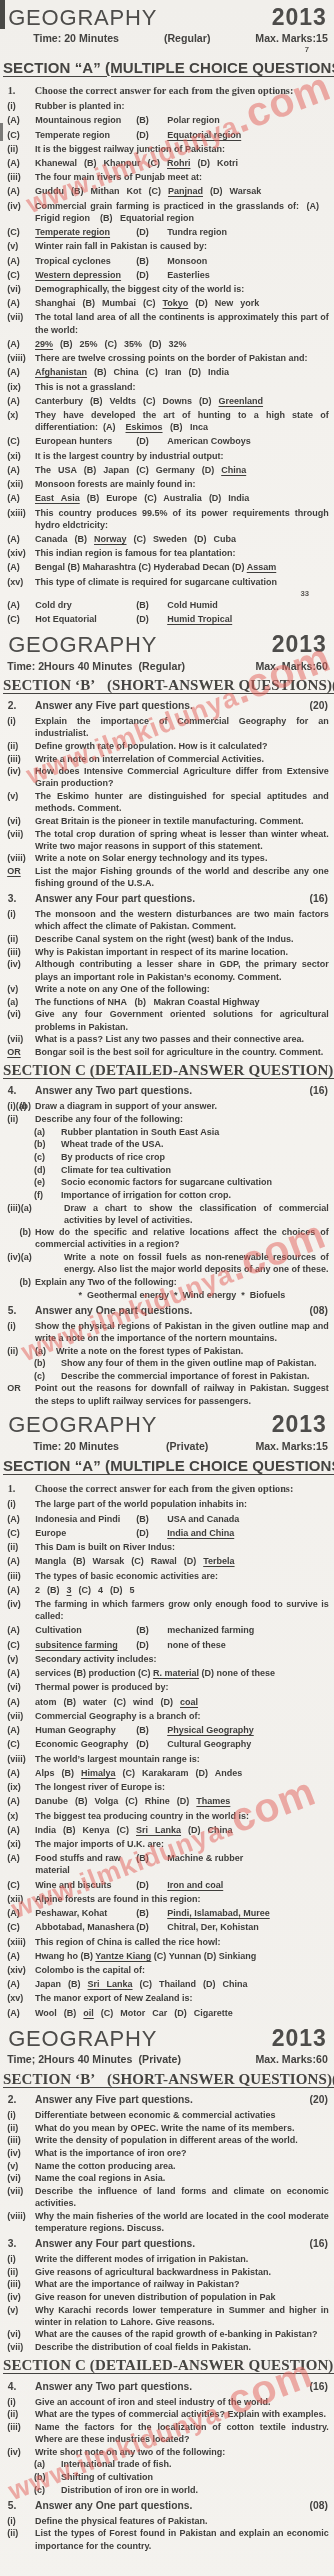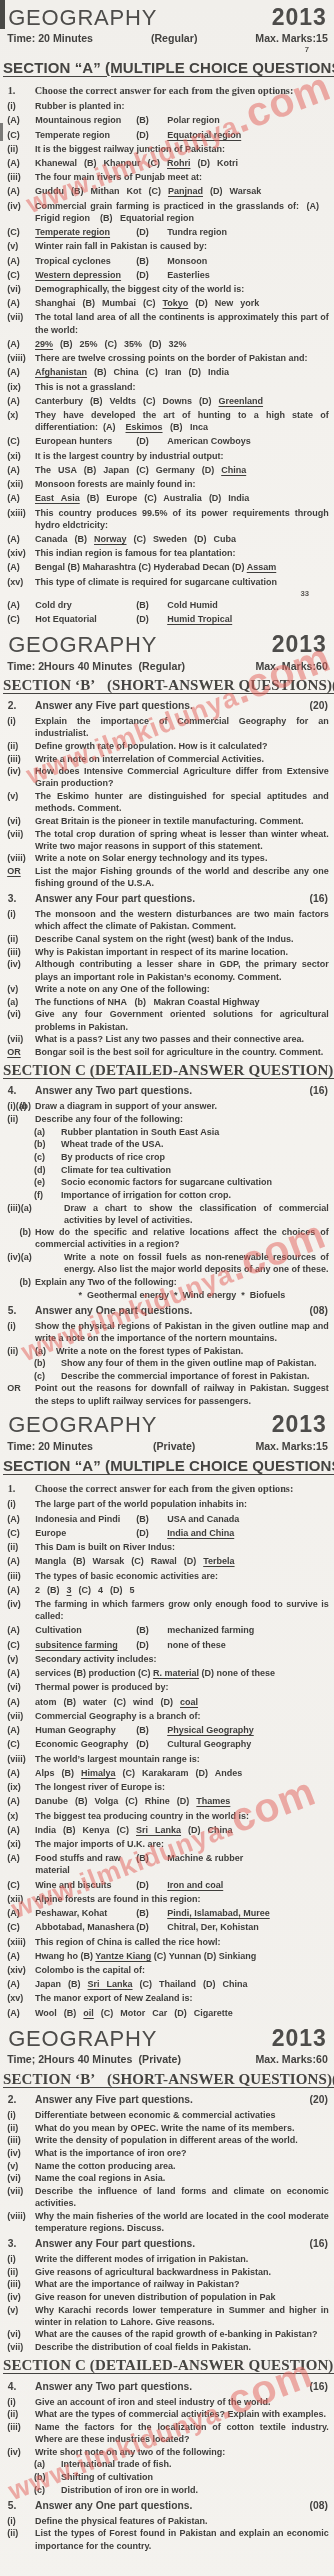--- a/index.html
+++ b/index.html
@@ -9,21 +9,21 @@
     background-image:linear-gradient(180deg,#f1efeb 0%,#f5f3ef 30%,#f2f0ec 70%,#f4f2ee 100%);
     overflow:hidden;
     font-family:"Liberation Sans","DejaVu Sans",sans-serif;
     font-weight:700;color:#3f3e3c;font-size:9px;line-height:1.35;
   }
   .paper{position:relative;}
   .hdr{display:flex;justify-content:space-between;align-items:baseline;padding:5.2px 8.2px 0 8.2px;}
   .hdr .t{font-size:22px;font-weight:400;letter-spacing:0.8px;color:#4d4c4a;line-height:1.05;}
   .hdr .y{font-size:23px;font-weight:800;letter-spacing:1px;color:#4d4c4a;line-height:1.05;}
   .meta{display:flex;align-items:baseline;padding:2.1px 7.2px 0 7.2px;font-size:10.6px;color:#434240;}
-  .meta.spread{justify-content:space-between;}
+  .meta.spread{justify-content:space-between;margin-left:26px;}
   .meta.packed .mode{margin-left:6.2px;}
   .meta.packed .marks{margin-left:auto;}
   .art{text-align:right;padding-right:26px;font-size:7.7px;line-height:8.8px;color:#5a5854;}
   .sec{
     font-size:15px;color:#454441;margin:3.1px 0 5.2px;padding-left:3px;
     text-decoration:underline;text-decoration-thickness:1.3px;text-underline-offset:2.6px;
     letter-spacing:0.1px;white-space:nowrap;
   }
   .h1{font-size:10.3px;padding:1px 7.2px 2.1px 7.7px;color:#434240;font-family:Liberation Serif, serif;}
   .h1 .hlbl{display:inline-block;width:27px;}

